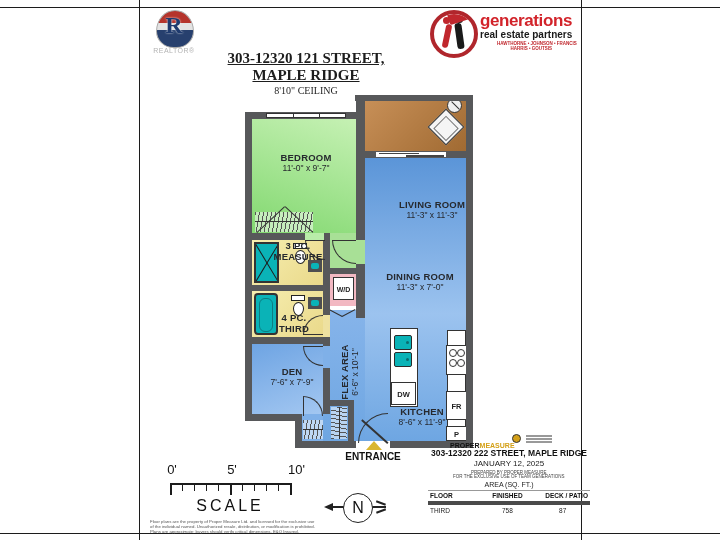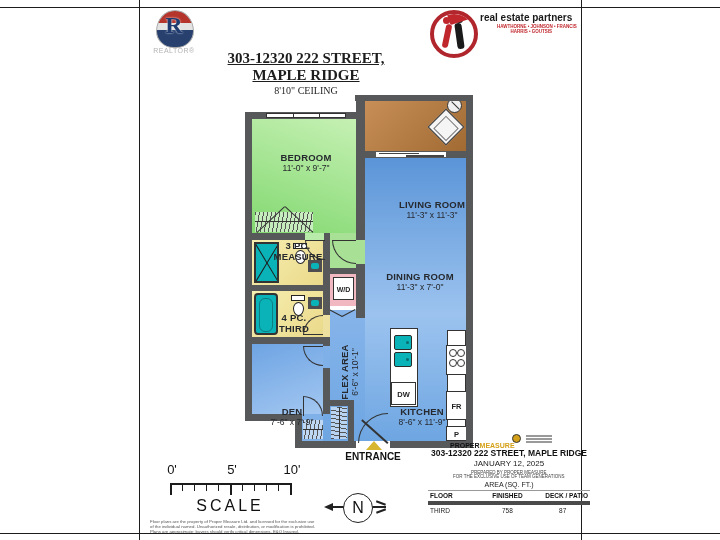--- a/index.html
+++ b/index.html
@@ -39,32 +39,33 @@
 
   <div class="abs" style="left:430px;top:8px;width:148px;height:50px;">
     <div class="abs" style="left:0;top:2px;width:40px;height:40px;border:4px solid #b0262c;border-radius:50%;background:#fff;overflow:hidden;">
       <div class="abs" style="left:9px;top:3px;width:7px;height:7px;border-radius:50%;background:#c0272d;"></div>
       <div class="abs" style="left:10px;top:10px;width:6px;height:24px;border-radius:3px;background:#c0272d;transform:rotate(12deg);"></div>
       <div class="abs" style="left:22px;top:2px;width:7px;height:7px;border-radius:50%;background:#1a1a1a;"></div>
       <div class="abs" style="left:22px;top:9px;width:7px;height:26px;border-radius:3px;background:#1a1a1a;transform:rotate(-8deg);"></div>
       <div class="abs" style="left:14px;top:-4px;width:22px;height:12px;background:#c0272d;transform:rotate(-18deg);border-radius:2px;"></div>
     </div>
     <div class="abs" style="left:50px;top:4px;width:98px;">
+      <div style="font-size:17px;font-weight:bold;color:#d2232a;letter-spacing:-.4px;line-height:1;">generations</div>
       <div style="font-size:10px;font-weight:bold;color:#1a1a1a;line-height:1.2;">real estate partners</div>
       <div style="width:138%;">
           <div class="tinyc" style="color:#c0272d;font-weight:bold;text-align:left;">HAWTHORNE • JOHNSON • FRANCIS</div>
         </div>
       <div style="width:138%;">
           <div class="tinyc" style="color:#c0272d;font-weight:bold;text-align:left;margin-top:-3px;padding-left:18px;">HARRIS • GOUTSIS</div>
         </div>
     </div>
   </div>
 
   <div class="abs" style="left:216px;top:50px;width:180px;text-align:center;font-family:'Liberation Serif',serif;color:#1d1d1d;">
-    <div style="font-size:15px;font-weight:bold;text-decoration:underline;">303-12320 222 STREET,</div>
+    <div style="font-size:15px;font-weight:bold;text-decoration:underline;">303-12320 121 STREET,</div>
     <div style="font-size:15px;font-weight:bold;text-decoration:underline;">MAPLE RIDGE</div>
     <div style="font-size:10px;margin-top:1px;">8'10" CEILING</div>
   </div>
 
   <div class="abs" style="left:362px;top:101px;width:104px;height:51px;background:linear-gradient(135deg,#c89058,#a06a32);"></div>
   <div class="abs" style="left:252px;top:119px;width:106px;height:114px;background:linear-gradient(200deg,#c6f1b4,#82d870);"></div>
   <div class="abs" style="left:330px;top:233px;width:35px;height:35px;background:#a8e096;"></div>
   <div class="abs" style="left:252px;top:240px;width:71px;height:45px;background:linear-gradient(135deg,#f6eeb0,#ead98a);"></div>
   <div class="abs" style="left:252px;top:291px;width:71px;height:46px;background:linear-gradient(135deg,#f6eeb0,#ead98a);"></div>
   <div class="abs" style="left:252px;top:344px;width:71px;height:70px;background:linear-gradient(160deg,#6ea4e3,#a3c7f1);"></div>
@@ -188,40 +189,40 @@
     <div class="dm">11'-3" x 7'-0"</div>
   </div>
   <div class="lbl" style="left:272px;top:240px;width:52px;">
     <div class="nm">3 PC.</div>
     <div class="nm">MEASURE</div>
   </div>
   <div class="lbl" style="left:268px;top:312px;width:52px;">
     <div class="nm">4 PC.</div>
     <div class="nm">THIRD</div>
   </div>
-  <div class="lbl" style="left:264px;top:366px;width:56px;margin-top:40px;">
+  <div class="lbl" style="left:264px;top:366px;width:56px;">
     <div class="nm">DEN</div>
     <div class="dm">7'-6" x 7'-9"</div>
   </div>
   <div class="lbl" style="left:312px;top:359px;width:80px;height:26px;transform:rotate(-90deg);">
     <div class="nm" style="white-space:nowrap;">FLEX AREA</div>
     <div class="dm" style="white-space:nowrap;">6'-6" x 10'-1"</div>
   </div>
   <div class="lbl" style="left:390px;top:406px;width:64px;">
     <div class="nm">KITCHEN</div>
     <div class="dm">8'-6" x 11'-9"</div>
   </div>
 
   <div class="abs" style="left:366px;top:441px;width:0;height:0;border-left:8px solid transparent;border-right:8px solid transparent;border-bottom:9px solid #d9b630;"></div>
   <div class="lbl" style="left:337px;top:451px;width:72px;font-size:10px;font-weight:bold;color:#111;">ENTRANCE</div>
 
   <div class="abs" style="left:150px;top:460px;width:168px;">
     <div class="abs" style="left:12px;top:2px;width:20px;font-size:13px;text-align:center;color:#111;">0'</div>
     <div class="abs" style="left:72px;top:2px;width:20px;font-size:13px;text-align:center;color:#111;">5'</div>
-    <div class="abs" style="left:129px;top:2px;width:26px;font-size:13px;text-align:center;color:#111;">10'</div>
+    <div class="abs" style="left:129px;top:2px;width:26px;font-size:13px;text-align:right;color:#111;">10'</div>
     <div class="abs" style="left:20px;top:23px;width:121px;height:2px;background:#1c1c1c;"></div>
     <div class="abs" style="left:20px;top:23px;width:1.5px;height:12px;background:#1c1c1c;"></div>
     <div class="abs" style="left:32px;top:23px;width:1px;height:8px;background:#1c1c1c;"></div>
     <div class="abs" style="left:44px;top:23px;width:1px;height:8px;background:#1c1c1c;"></div>
     <div class="abs" style="left:56px;top:23px;width:1px;height:8px;background:#1c1c1c;"></div>
     <div class="abs" style="left:68px;top:23px;width:1px;height:8px;background:#1c1c1c;"></div>
     <div class="abs" style="left:80px;top:23px;width:1.5px;height:12px;background:#1c1c1c;"></div>
     <div class="abs" style="left:92px;top:23px;width:1px;height:8px;background:#1c1c1c;"></div>
     <div class="abs" style="left:104px;top:23px;width:1px;height:8px;background:#1c1c1c;"></div>
     <div class="abs" style="left:116px;top:23px;width:1px;height:8px;background:#1c1c1c;"></div>

